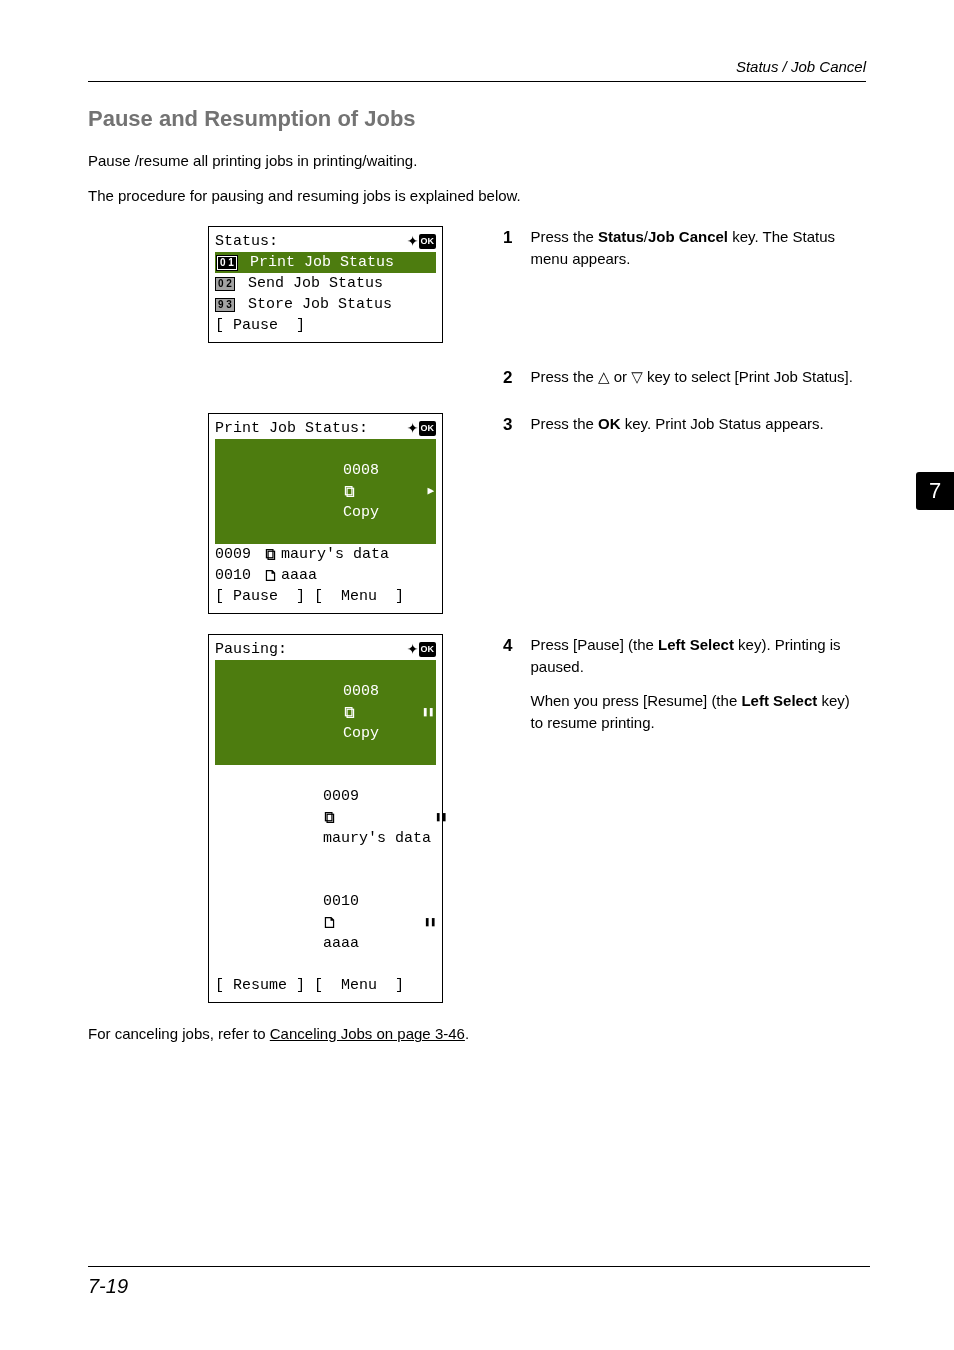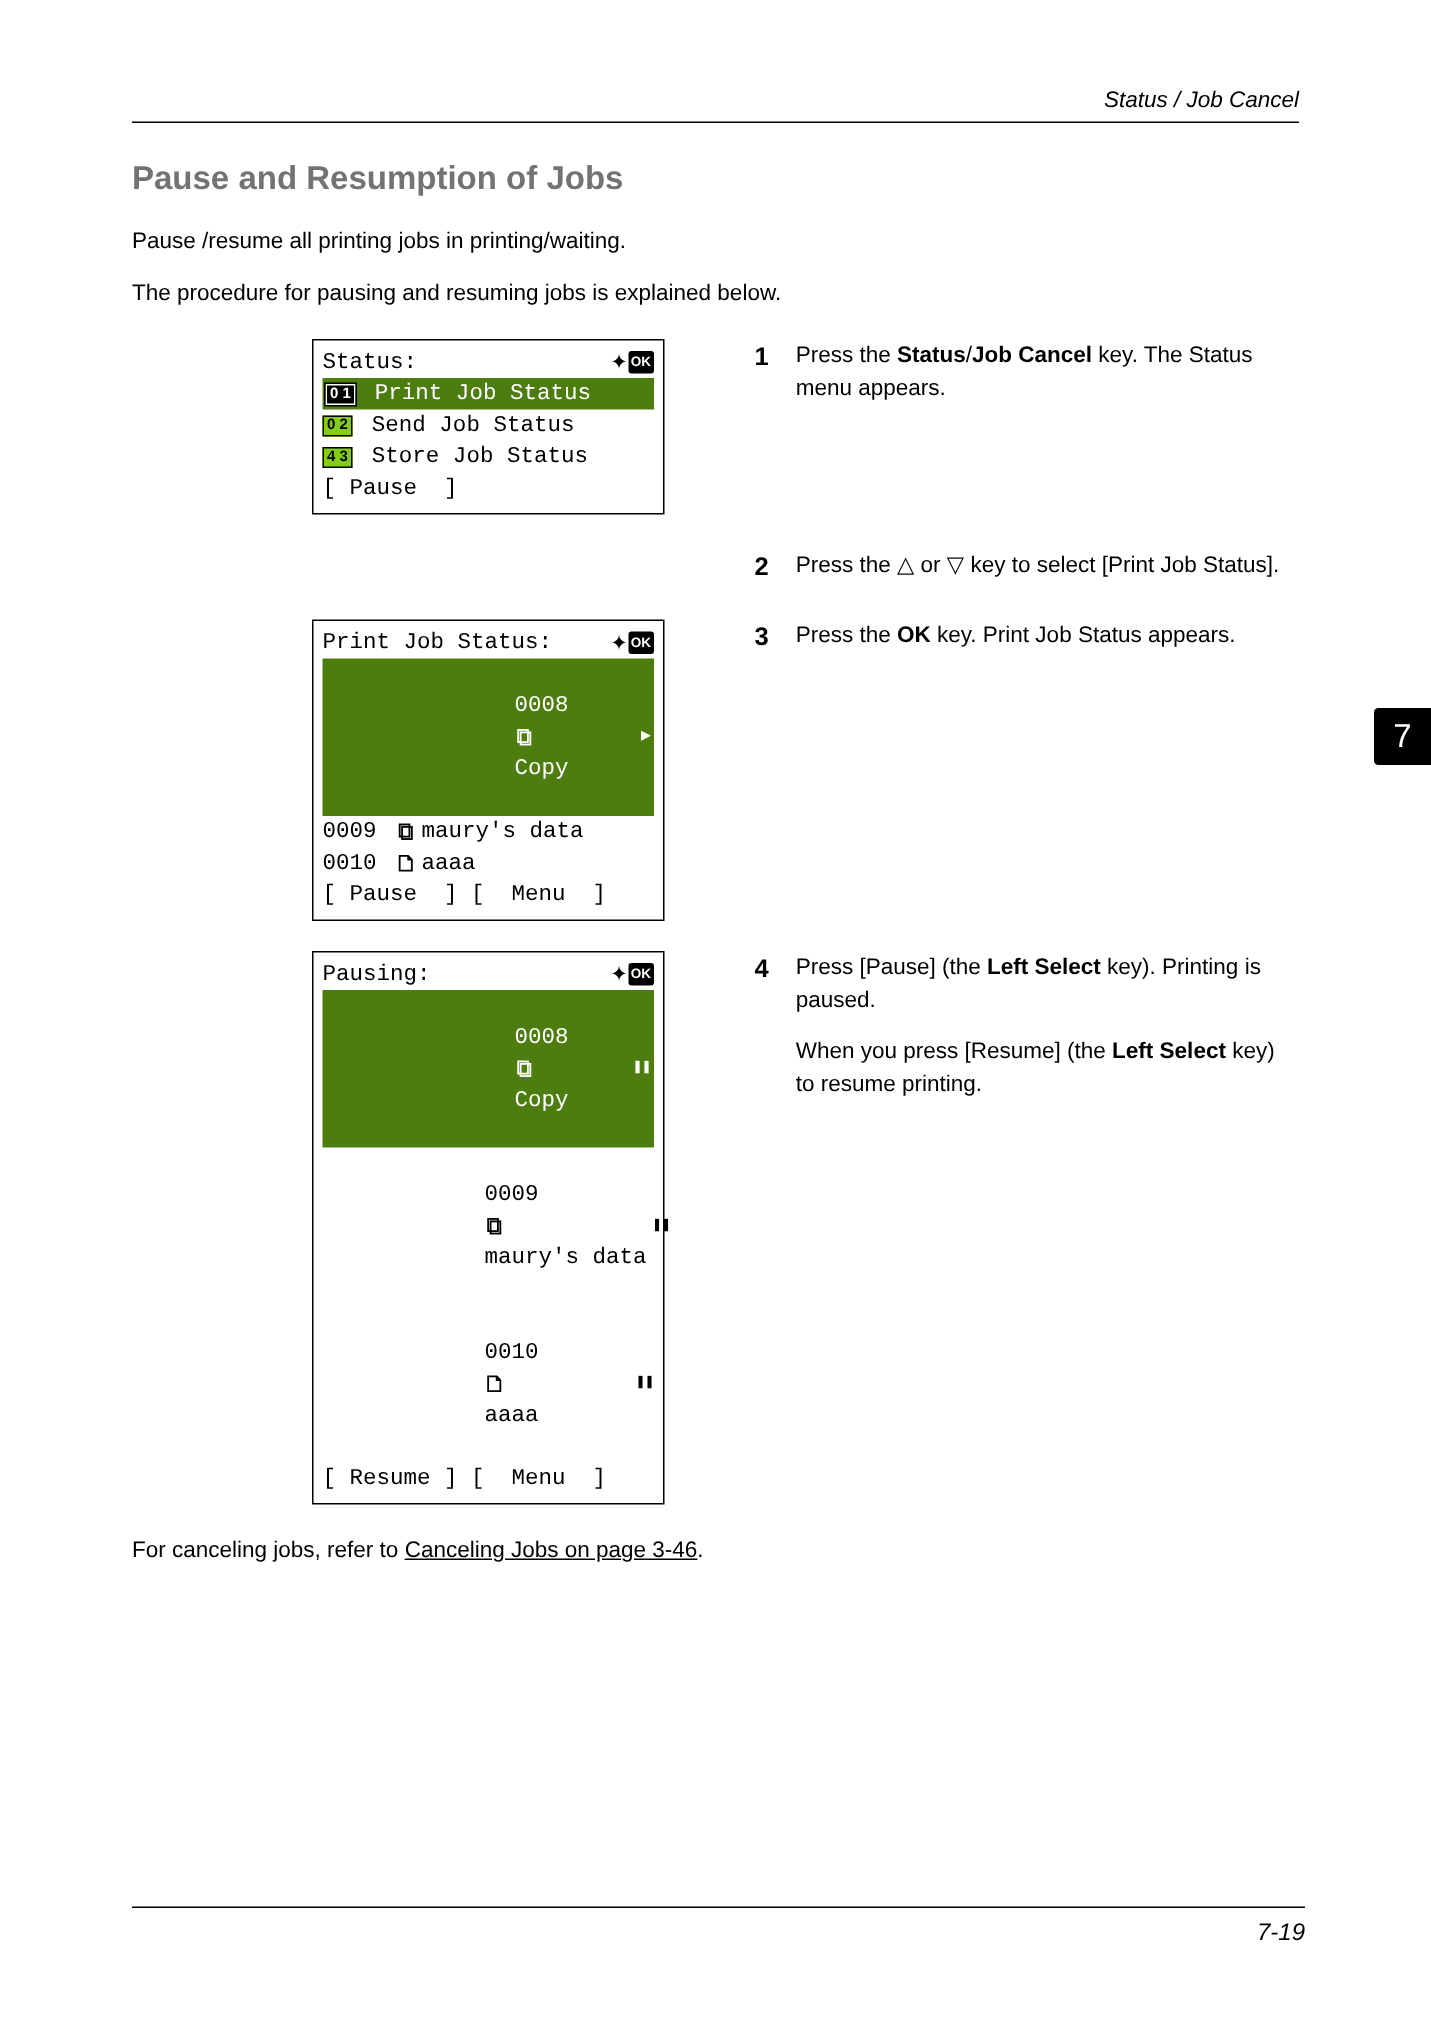--- a/index.html
+++ b/index.html
@@ -95,21 +95,21 @@
   .num-box {
     border: 1.5px solid #000;
     font-size: 10px;
     padding: 0 2px;
     font-weight: bold;
     font-family: Arial, sans-serif;
     display: inline-block;
     min-width: 17px;
     text-align: center;
     line-height: 12px;
-    background: #84cc16;
+    background: #a3a3a3;
     color: #000;
   }
   .num-box.dark {
     background: #000;
     color: #fff;
     border-color: #fff;
     outline: 1px solid #000;
   }
   .ok-chip {
     background: #000;
@@ -164,24 +164,24 @@
   .note-label {
     color: #0070c0;
     font-weight: bold;
   }
   .footer {
     position: absolute;
     left: 88px;
     right: 84px;
     bottom: 52px;
     border-top: 1.5px solid #000;
-    text-align: right;
+    text-align: left;
     padding-top: 8px;
     font-style: italic;
-    font-size: 16px;
+    font-size: 20px;
   }
   .link-look {
     text-decoration: underline;
   }
   .spacer-steps { height: 70px; }
 </style>
 </head>
 <body>
 <div class="page">
 
@@ -211,21 +211,21 @@
           <span class="inv">
             <span class="num-box dark">0 1</span>
             <span> Print Job Status</span>
           </span>
         </div>
         <div class="lcd-row">
           <span class="num-box">0 2</span>
           <span> Send Job Status</span>
         </div>
         <div class="lcd-row">
-          <span class="num-box">4 3</span>
+          <span class="num-box">9 3</span>
           <span> Store Job Status</span>
         </div>
         <div class="lcd-row"><span>[ Pause  ]</span></div>
       </div>
     </div>
     <div class="steps-col">
       <div class="step">
         <div class="step-num">1</div>
         <div class="step-body">
           <p>

